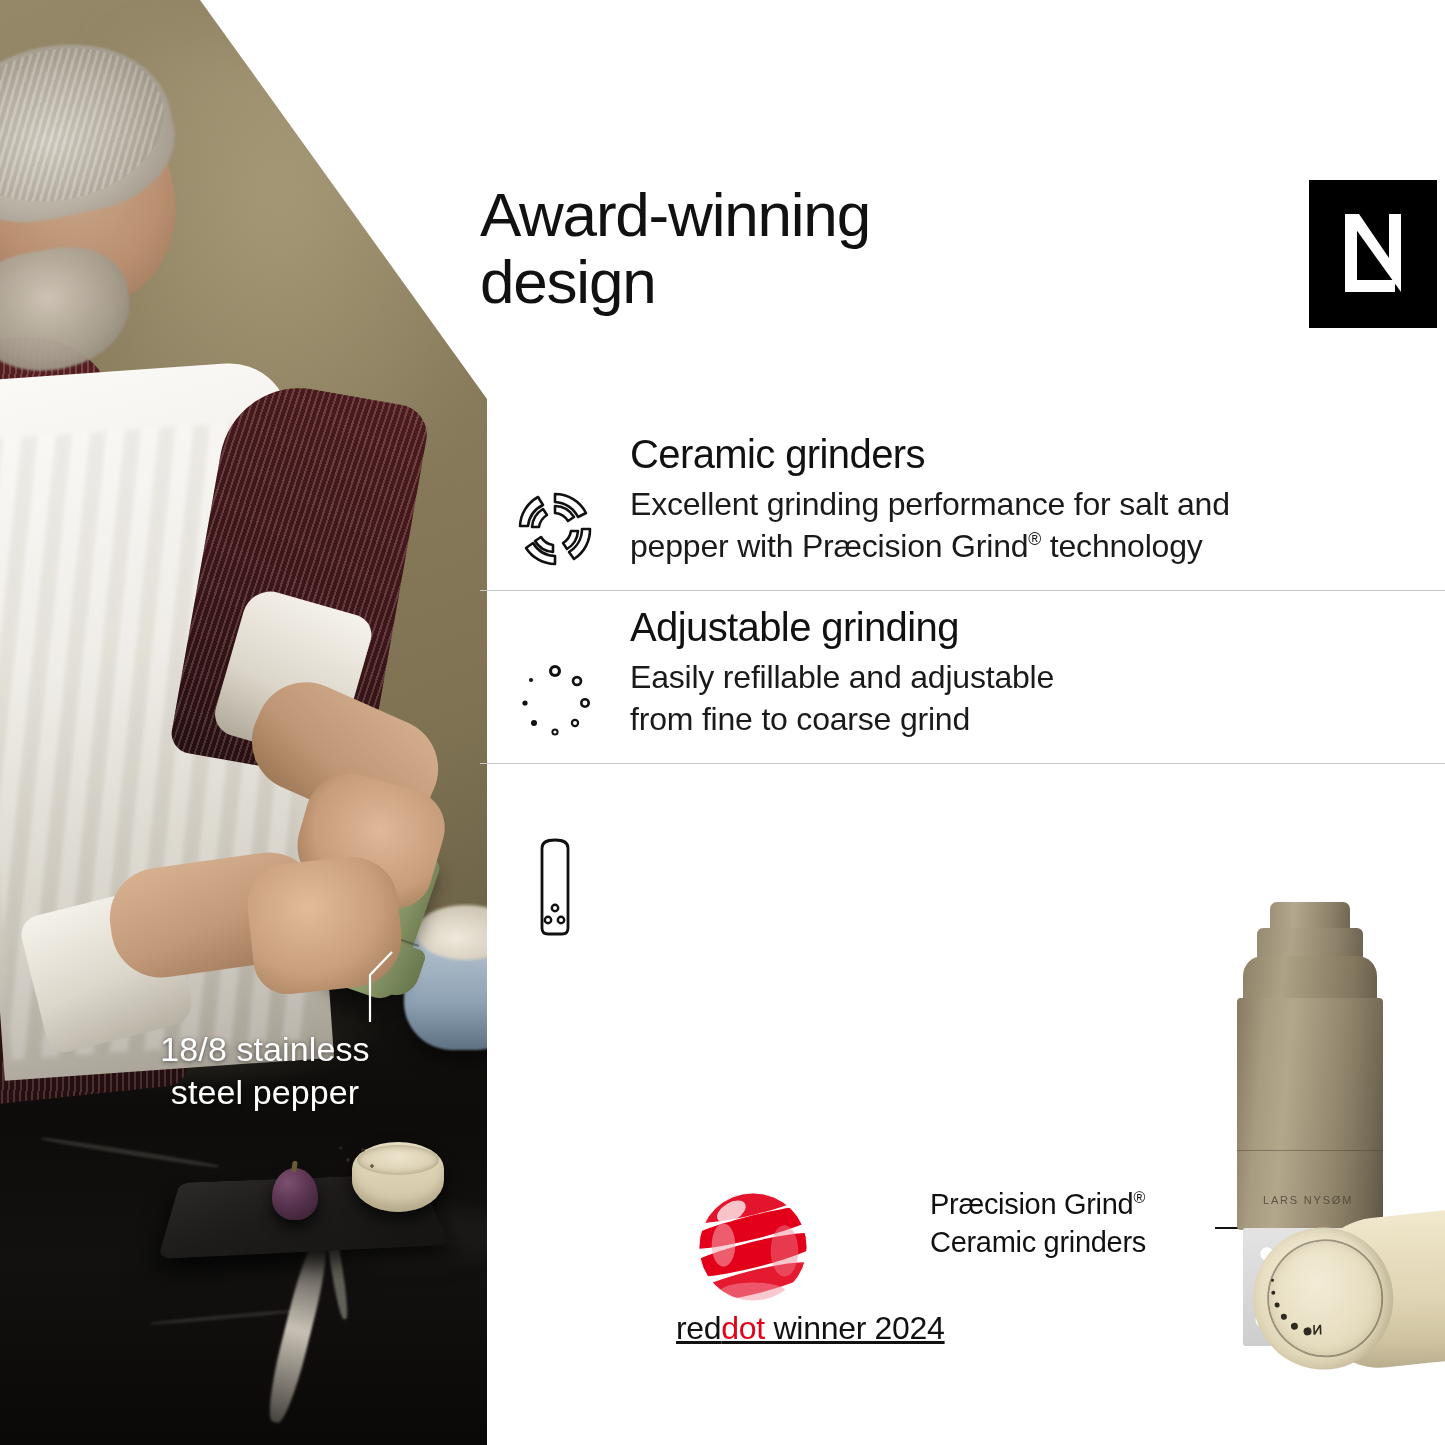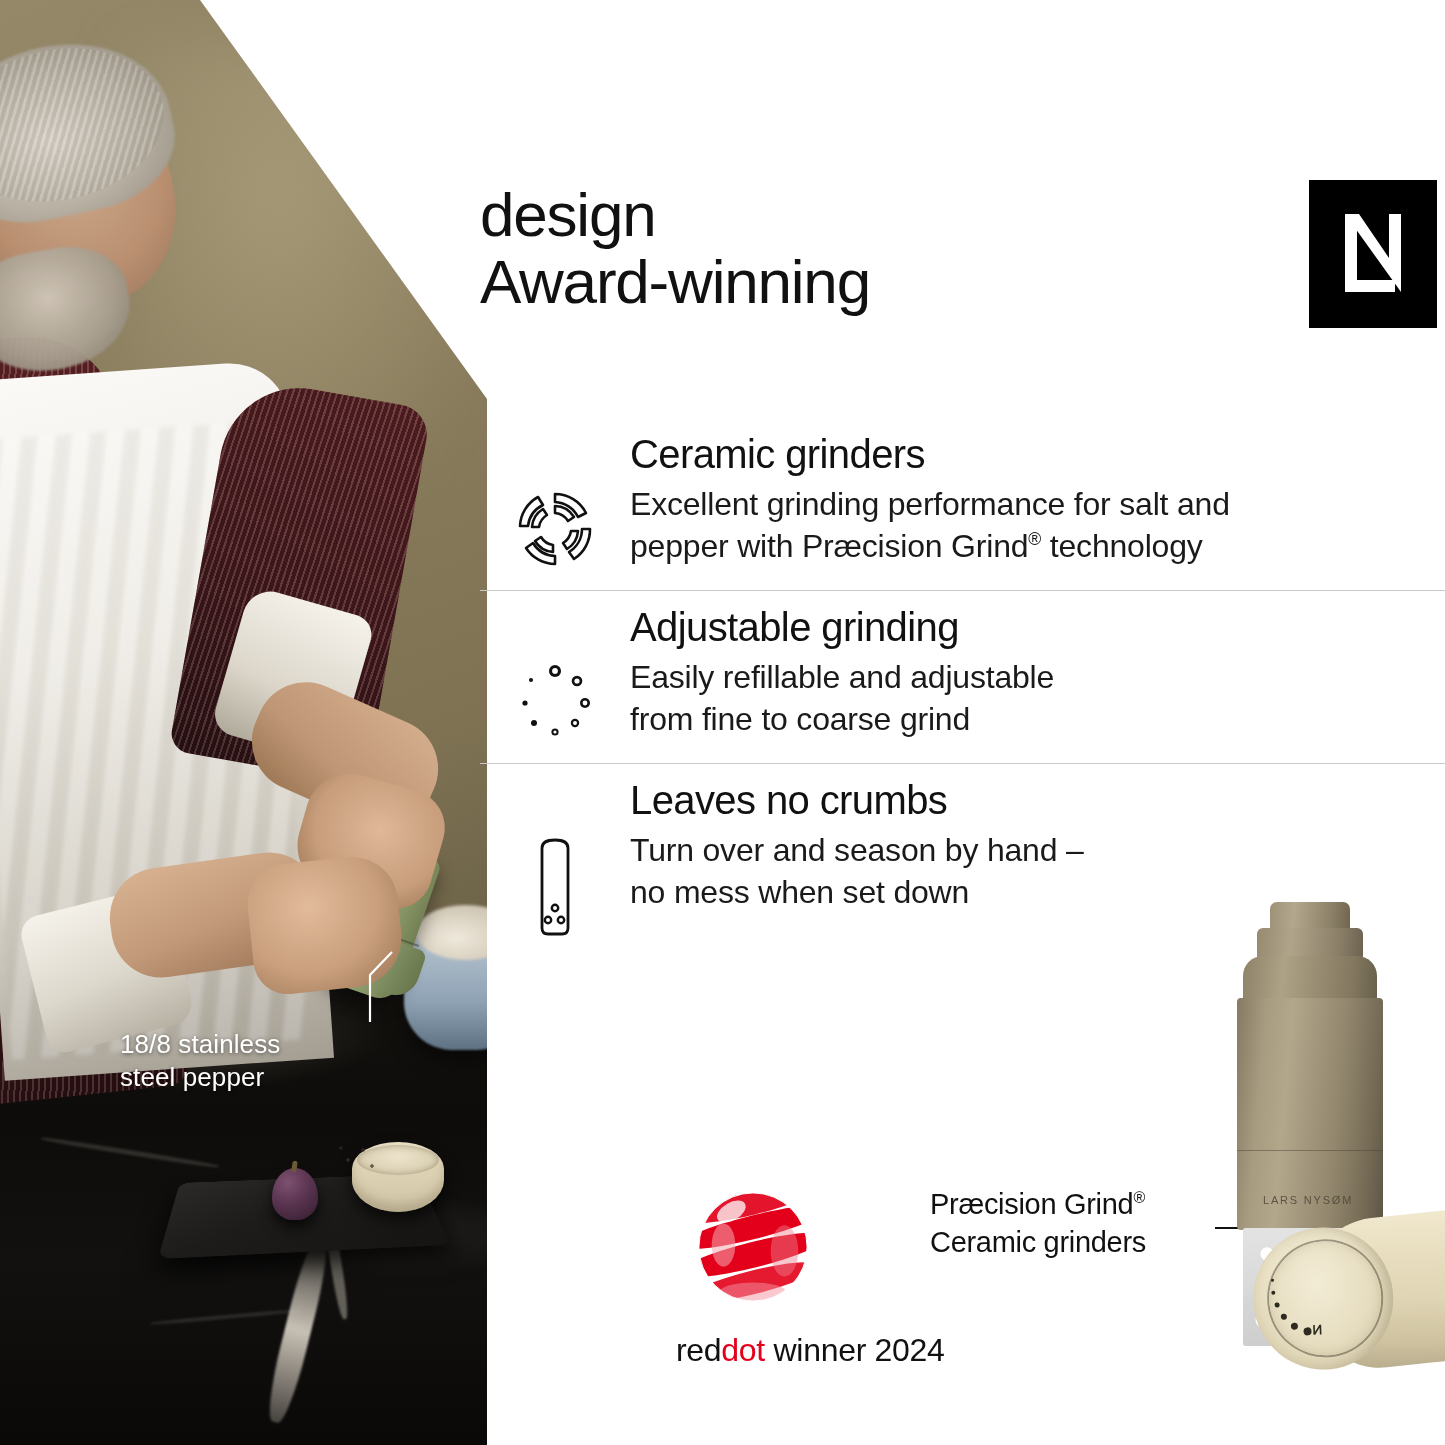--- a/index.html
+++ b/index.html
@@ -201,21 +201,21 @@
     font-size:7px;letter-spacing:1px;transform:rotate(19deg);
     font-family:"Liberation Sans",sans-serif;
   }
 
   
   .photo-callout-line{
     position:absolute;left:0;top:0;width:500px;height:1445px;pointer-events:none;
   }
   .photo-caption{
     position:absolute;left:120px;top:1028px;width:290px;
-    color:#ffffff;font-size:26px;line-height:1.25;text-align:left;
+    color:#ffffff;font-size:34px;line-height:1.25;text-align:center;
     letter-spacing:.1px;text-shadow:0 1px 4px rgba(0,0,0,.55);
   }
 
   
   .headline{
     position:absolute;left:480px;top:182px;width:720px;
     font-size:62px;line-height:1.08;color:#111111;letter-spacing:-1.2px;
     font-weight:400;
   }
 
@@ -246,21 +246,21 @@
     font-size:32px;line-height:1.33;color:#1a1a1a;letter-spacing:-.2px;
   }
   .feat-desc sup{font-size:.55em;vertical-align:super;}
 
   
   .award{
     position:absolute;left:676px;top:1188px;width:360px;
   }
   .award-sphere{width:118px;height:118px;margin-left:18px;}
   .award-text{
-    margin-top:22px;font-size:32px;color:#111;letter-spacing:-.3px;
+    font-size:32px;color:#111;letter-spacing:-.3px;text-decoration:underline;
   }
   .award-text .dot{color:#e2001a;}
 
   
   .prod-callout{
     position:absolute;left:930px;top:1186px;width:300px;
     text-align:left;font-size:29px;line-height:1.3;color:#111;letter-spacing:-.3px;
   }
   .prod-callout sup{font-size:.55em;vertical-align:super;}
   .callout-leader{
@@ -400,22 +400,22 @@
       <polyline points="370,1022 370,975 392,952" fill="none" stroke="#ffffff" stroke-width="2.2"></polyline>
     </svg>
 
     <div class="photo-caption">
       <div>18/8 stainless</div>
       <div>steel pepper</div>
     </div>
   </div>
 
   <div class="headline">
+    <div>Award-winning</div>
     <div>design</div>
-    <div>Award-winning</div>
   </div>
 
   <div class="brand-logo">
     <svg width="128" height="148" viewBox="0 0 128 148">
       <path d="M36 34 L36 112 L86 112 L86 100 L48 100 L48 34 Z" fill="#ffffff"></path>
       <path d="M36 34 L92 112 L92 34 L80 34 L80 78 L50 34 Z" fill="#ffffff"></path>
     </svg>
   </div>
 
   <div class="features">
@@ -474,27 +474,20 @@
     </div>
 
     <div class="feature last">
       <div class="feat-icon">
         <svg width="86" height="110" viewBox="0 0 86 110">
           <path d="M30 16 q0-8 13-8 q13 0 13 8 L56 96 q0 6 -6 6 L36 102 q-6 0 -6 -6 Z" fill="none" stroke="#111" stroke-width="2.8" stroke-linejoin="round"></path>
           <circle cx="43" cy="76" r="3.2" fill="none" stroke="#111" stroke-width="2.4"></circle>
           <circle cx="36" cy="88" r="3.2" fill="none" stroke="#111" stroke-width="2.4"></circle>
           <circle cx="49" cy="88" r="3.2" fill="none" stroke="#111" stroke-width="2.4"></circle>
         </svg>
-      </div>
-      <div class="feat-body">
-        <div class="feat-title">Leaves no crumbs</div>
-        <div class="feat-desc">
-          <span>Turn over and season by hand –</span><br>
-          <span>no mess when set down</span>
-        </div>
       </div>
     </div>
   </div>
 
   <div class="award">
     <svg class="award-sphere" viewBox="0 0 120 120">
       <defs>
         <clipPath id="sph">
             <circle cx="60" cy="60" r="55"></circle>
           </clipPath>

